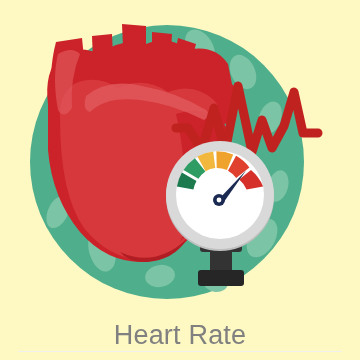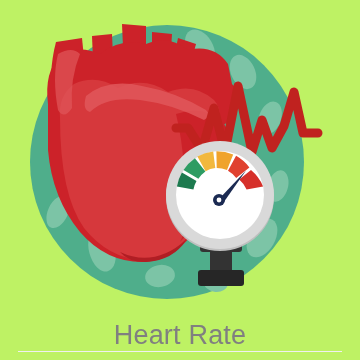--- a/index.html
+++ b/index.html
@@ -10,21 +10,21 @@
   body {
     width: 360px;
     height: 360px;
     overflow: hidden;
     font-family: "Liberation Sans", sans-serif;
   }
   #icon-card {
     position: relative;
     width: 360px;
     height: 360px;
-    background: #bef264;
+    background: #fef9c3;
     box-sizing: border-box;
   }
   #illustration-area {
     position: absolute;
     left: 0;
     top: 0;
     width: 360px;
     height: 312px;
   }
   #illustration-svg {

